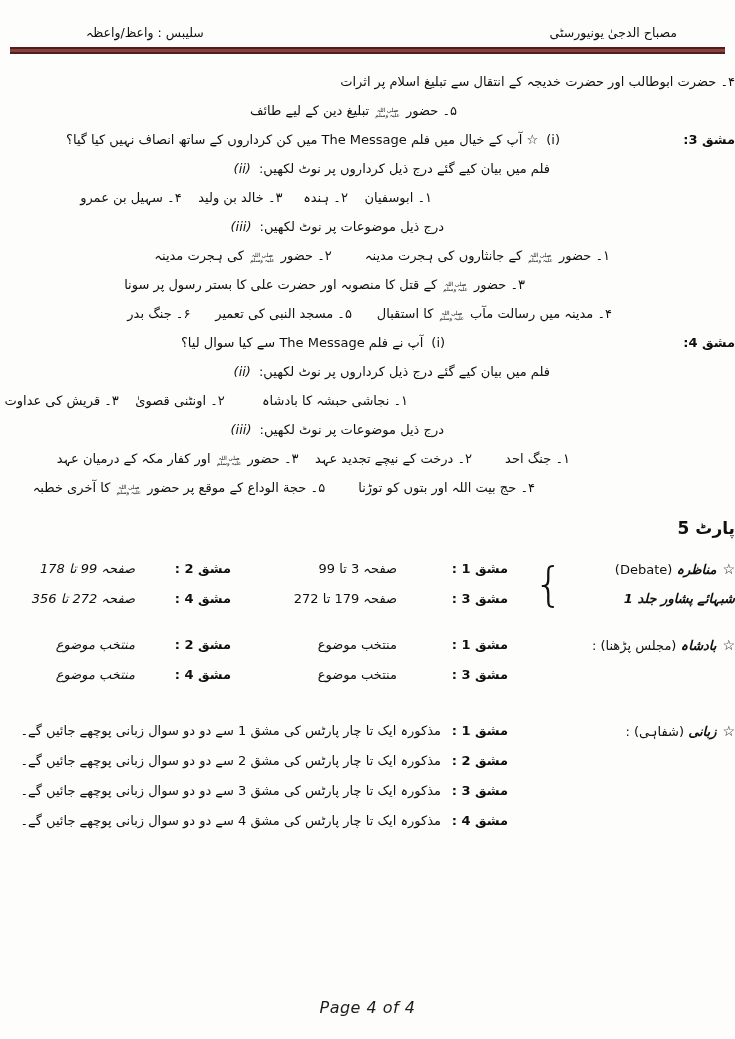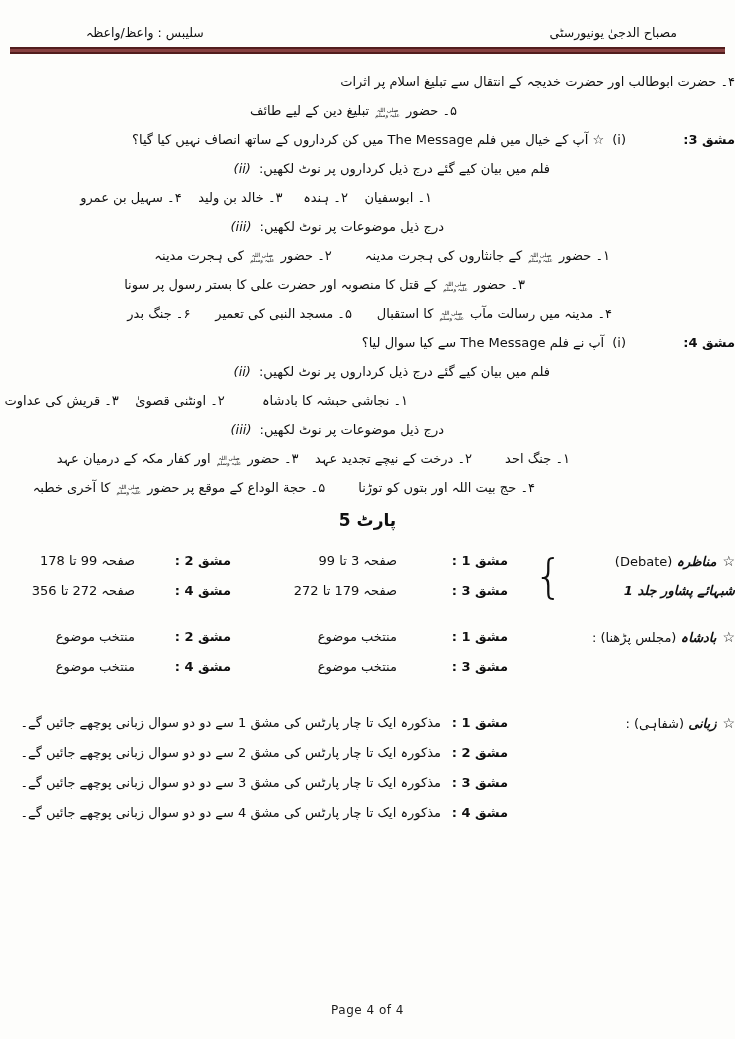--- a/index.html
+++ b/index.html
@@ -19,56 +19,56 @@
   .mark.gap-l{margin-left:8px;}   
   .mark.gap-r{margin-right:8px;font-style:italic;}  
   
   .intro{margin-top:13px;}
   .intro .i4{}
   .intro .i5{padding-right:278px;}
   
   .ex{display:flex;margin-top:0;}
   .ex-label{width:47px;font-weight:bold;font-size:13px;line-height:29px;white-space:nowrap;}
   .ex-body{flex:1;}
-  .pr-i{padding-right:62px;}
+  .pr-i{padding-right:62px;text-align:center;}
   .pr-ii{padding-right:138px;}
   .pr-chars3{padding-right:256px;}
   .pr-iii{padding-right:244px;}
   .pr-t1{padding-right:78px;}
   .pr-t2{padding-right:163px;}
   .pr-t3{padding-right:76px;}
   .pr-chars4{padding-right:280px;}
   .pr-t4a{padding-right:118px;}
   .pr-t4b{padding-right:153px;}
   
-  .part-heading{margin-top:0;text-align:center;font-weight:bold;font-size:17px;height:36px;line-height:36px;}
+  .part-heading{margin-top:8px;text-align:right;font-weight:bold;font-size:17px;height:36px;line-height:36px;}
   
   .section{display:flex;align-items:flex-start;}
   .sec-munazara{margin-top:8px;}
   .sec-khitabat{margin-top:16px;}
   .sec-zabani{margin-top:26px;}
   .sec-title{width:227px;position:relative;line-height:30px;}
   .sec-title .t-line{height:30px;white-space:nowrap;}
   .sec-title .bold{font-weight:bold;font-style:italic;}
   .star{display:inline-block;margin-left:6px;font-size:14px;}
   .brace{position:absolute;left:26px;top:0px;font-size:46px;line-height:60px;
     font-weight:100;direction:ltr;font-family:"DejaVu Sans",sans-serif;}
   .sec-grid{flex:1;}
   .srow{display:flex;height:30px;line-height:30px;}
   .m-lab{width:55px;font-weight:bold;white-space:nowrap;}
   .m-val{width:166px;padding-right:56px;white-space:nowrap;}
   .m-lab2{width:46px;font-weight:bold;white-space:nowrap;}
-  .m-val2{flex:1;padding-right:50px;white-space:nowrap;}
+  .m-val2{flex:1;padding-right:50px;white-space:nowrap;font-style:italic;}
   .z-text{flex:1;padding-right:12px;white-space:nowrap;}
   
   .pbuh{display:inline-block;font-size:5.5px;line-height:5px;text-align:center;
     vertical-align:-2px;margin:0 2px;font-weight:normal;}
   
   .footer{position:absolute;left:0;right:0;bottom:22px;text-align:center;
-    direction:ltr;font-size:12px;color:#1b1b1b;letter-spacing:.5px;}
+    direction:ltr;font-size:16px;color:#1b1b1b;letter-spacing:.5px;font-style:italic;}
 </style>
 </head>
 <body>
 
 <div class="page">
 
   <div class="header">
     <span>مصباح الدجیٰ یونیورسٹی</span>
     <span>سلیبس : واعظ/واعظہ</span>
   </div>

